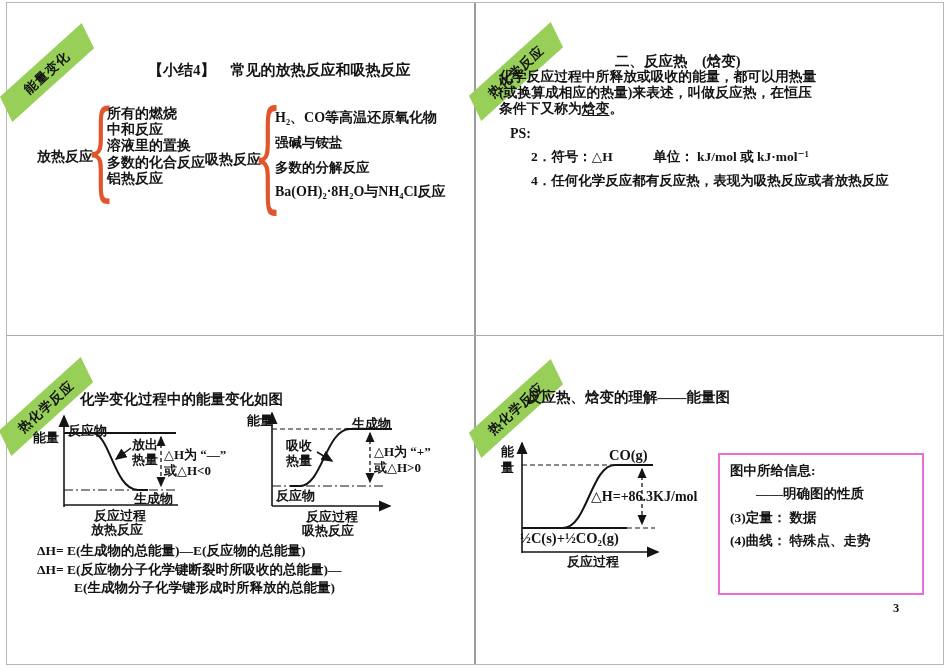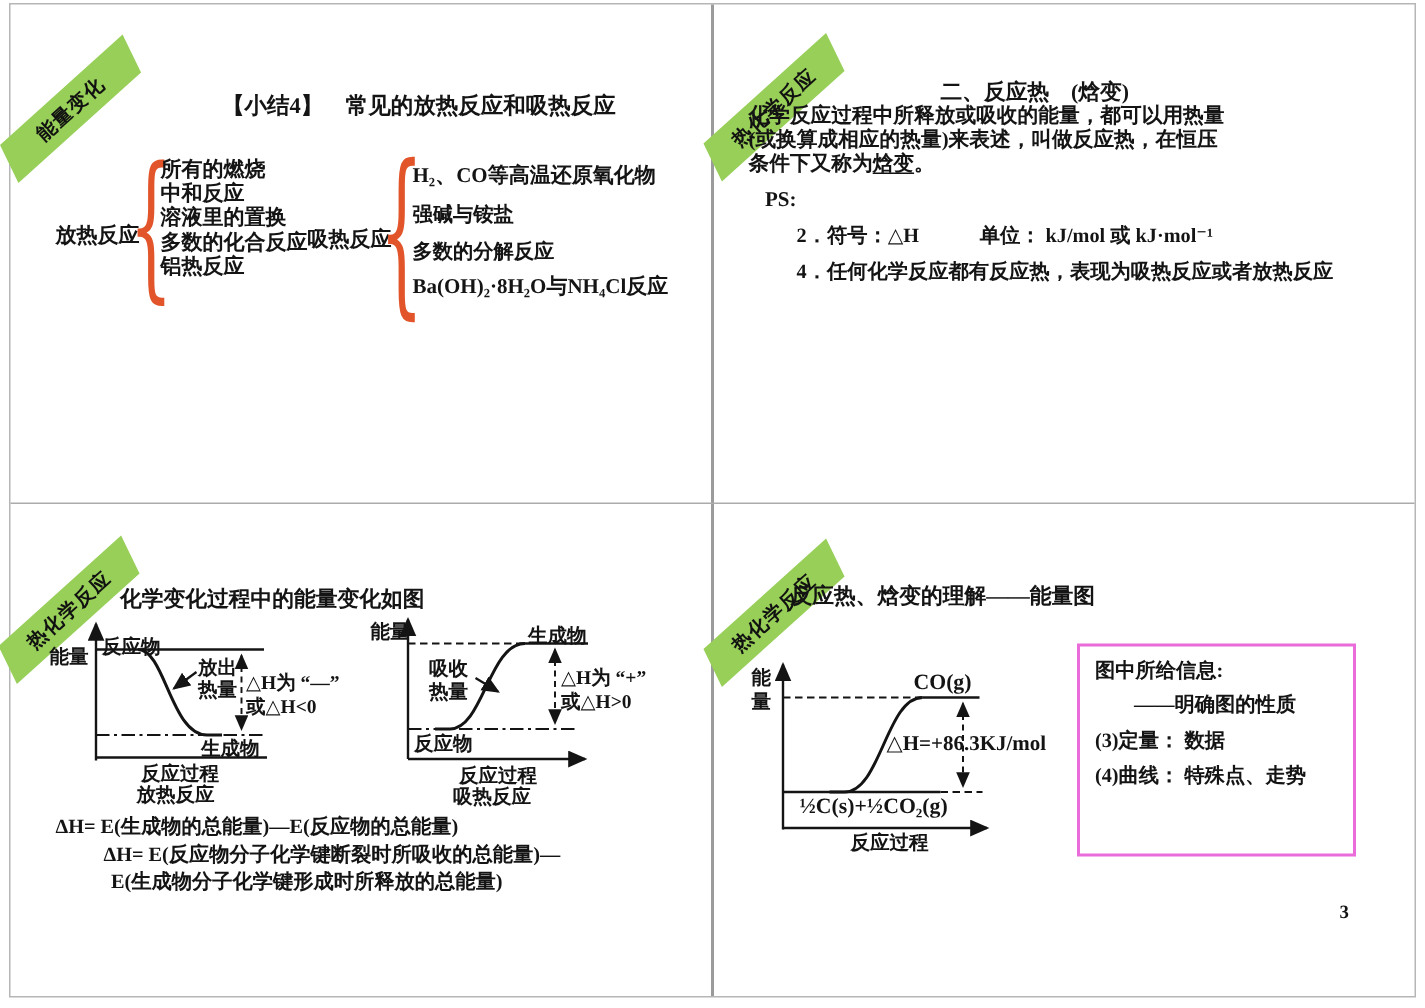--- a/index.html
+++ b/index.html
@@ -14,21 +14,21 @@
   .ribbon{position:absolute;width:110px;height:27px;background:#97cf58;
           transform:rotate(-42deg) skewX(-16deg);display:flex;align-items:center;justify-content:center;}
   .ribbon span{transform:skewX(16deg);font-size:13px;font-weight:700;letter-spacing:1px;white-space:nowrap;color:#111;}
   #ribbon-s1{left:-8px;top:59px;}
   #ribbon-s2{left:461px;top:58px;}
   #ribbon-s3{left:-9px;top:393px;}
   #ribbon-s4{left:461px;top:395px;}
   
   .slide-title{font-weight:600;}
   #s1-title{left:100px;top:61px;font-size:15px;margin-left:48px;}
-  #s2-title{left:615px;top:52px;font-size:14.5px;margin-left:12px;}
+  #s2-title{left:615px;top:52px;font-size:14.5px;}
   #s3-title{left:80px;top:390px;font-size:14.5px;}
   #s4-title{left:527px;top:388px;font-size:14.5px;text-align:center;}
   
   #exo-label{left:37px;top:148px;font-size:14px;font-weight:600;}
   #endo-label{left:205px;top:151px;font-size:14px;font-weight:600;}
   .brace{position:absolute;color:#e2552b;font-family:"DejaVu Serif",serif;font-size:46px;line-height:46px;}
   #brace-exo{left:86px;top:127px;transform:scale(1,2.3);}
   #brace-endo{left:253px;top:131px;transform:scale(1,2.6);}
   #exo-items{left:107px;top:106px;line-height:16.2px;font-size:14px;font-weight:600;}
   #endo-items{left:275px;top:106px;line-height:24.8px;font-size:13.5px;font-weight:600;}
@@ -39,25 +39,25 @@
   #ps-label{left:510px;top:126px;font-size:14px;font-weight:700;}
   #s2-notes{left:531px;top:145px;line-height:24.3px;font-size:13.5px;font-weight:600;}
   
   .chart{position:absolute;}
   .chart svg{position:absolute;left:0;top:0;}
   .dlab{position:absolute;font-size:13px;font-weight:700;white-space:nowrap;line-height:14px;}
   
   #exo-chart{left:30px;top:410px;width:215px;height:132px;}
   #endo-chart{left:240px;top:408px;width:220px;height:132px;}
   #s3-f1{left:37px;top:542px;font-size:13.5px;font-weight:700;}
-  #s3-f2a{left:37px;top:561px;font-size:13.5px;font-weight:700;margin-left:32px;}
+  #s3-f2a{left:37px;top:561px;font-size:13.5px;font-weight:700;}
   #s3-f2b{left:74px;top:579px;font-size:13.5px;font-weight:700;}
   
   #s4-chart{left:495px;top:435px;width:240px;height:142px;}
-  #info-box{left:718px;top:429px;width:186px;height:142px;border:2px solid #ea6cdb;box-sizing:border-box;
+  #info-box{left:718px;top:453px;width:206px;height:142px;border:2px solid #ea6cdb;box-sizing:border-box;
             padding:4px 0 0 10px;font-size:13.5px;font-weight:600;line-height:23.4px;}
   #info-box .indent{padding-left:26px;}
   #page-num{left:893px;top:601px;font-size:12.5px;font-weight:700;}
 </style>
 </head>
 <body>
 
 <div class="canvas">
 
   <svg width="0" height="0" style="position:absolute">
@@ -176,21 +176,21 @@
       <line x1="120" y1="30" x2="158" y2="30" stroke="#141414" stroke-width="1.8"></line>
       <path d="M 58,93 L 68,93 C 92,93 96,30 120,30" fill="none" stroke="#141414" stroke-width="2"></path>
       <line x1="27" y1="93" x2="132" y2="93" stroke="#141414" stroke-width="1.8"></line>
       <line x1="132" y1="93" x2="160" y2="93" stroke="#141414" stroke-width="1.2" stroke-dasharray="5 3"></line>
       <line x1="147" y1="34" x2="147" y2="89" stroke="#141414" stroke-width="1.3" stroke-dasharray="4 3" marker-start="url(#ah)" marker-end="url(#ah)"></line>
     </svg>
     <span class="dlab" style="left:6px;top:10px;">能</span>
     <span class="dlab" style="left:6px;top:26px;">量</span>
     <span class="dlab" style="left:114px;top:13px;font-size:14.5px;">CO(g)</span>
     <span class="dlab" style="left:96px;top:55px;font-size:14px;">△H=+86.3KJ/mol</span>
-    <span class="dlab" style="left:38px;top:96px;font-size:14.5px;">½C(s)+½CO₂(g)</span>
+    <span class="dlab" style="left:25px;top:96px;font-size:14.5px;">½C(s)+½CO₂(g)</span>
     <span class="dlab" style="left:72px;top:120px;">反应过程</span>
   </div>
 
   <div class="abs" id="info-box">
     <div>图中所给信息:</div>
     <div class="indent">——明确图的性质</div>
     <div>(3)定量： 数据</div>
     <div>(4)曲线： 特殊点、走势</div>
   </div>
 

